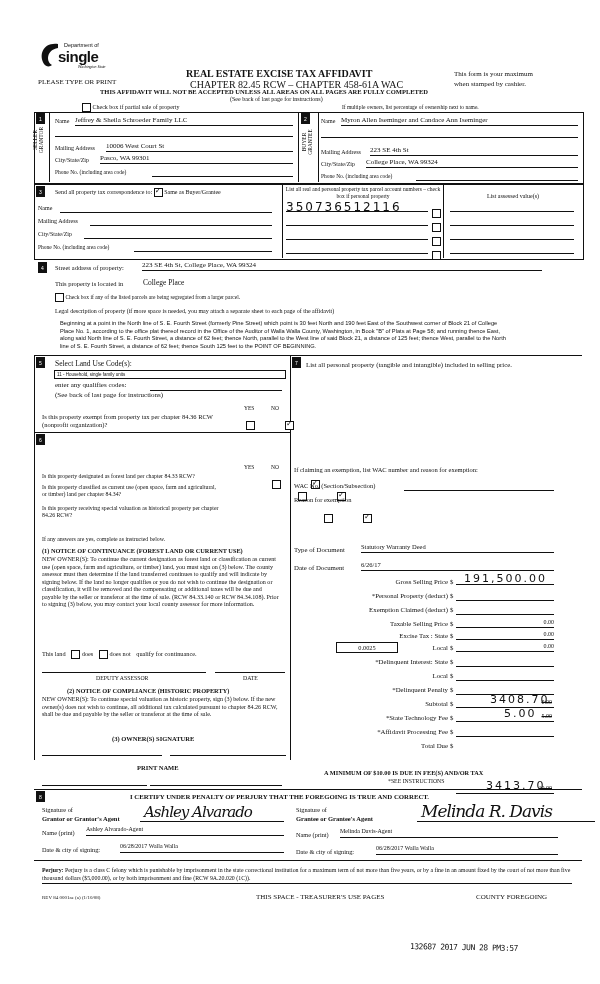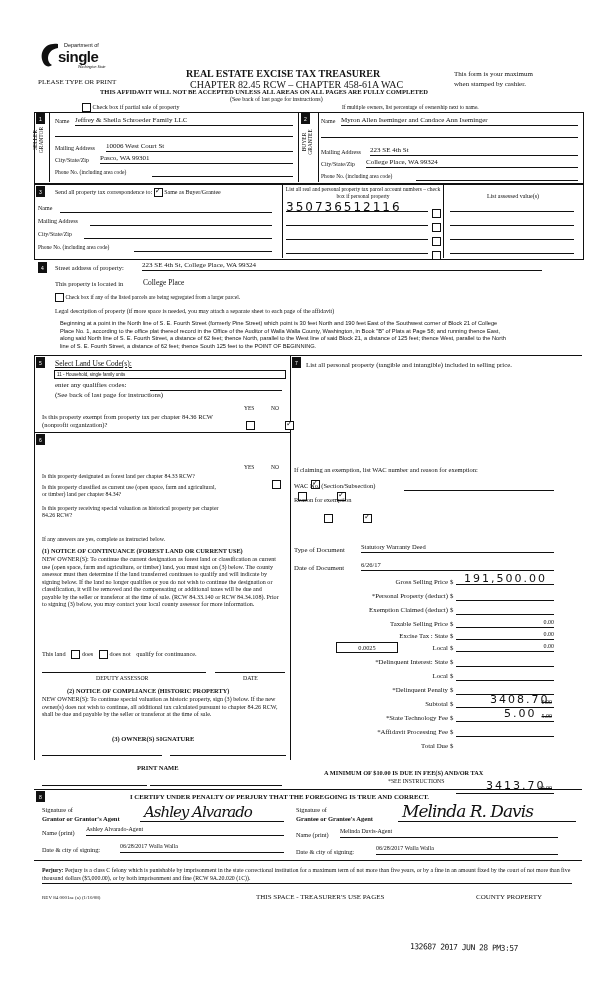--- a/index.html
+++ b/index.html
@@ -24,21 +24,21 @@
 
 <div class="abs" style="left:38px;top:38px;width:80px;height:32px;">
   <svg width="24" height="28" style="position:absolute;left:0;top:2px;">
     <path d="M20 4 C6 2 0 14 6 24 C8 27 12 27 14 25 C8 22 8 10 20 8 Z" fill="#111"></path>
   </svg>
   <span class="abs sans" style="left:26px;top:4px;font-size:5.5px;">Department of</span>
   <span class="abs sans" style="left:20px;top:10px;font-size:15px;font-weight:bold;letter-spacing:-0.5px;">single</span>
   <span class="abs sans" style="left:40px;top:27px;font-size:3.5px;font-style:italic;">Washington State</span>
 </div>
 <div class="abs lbl" style="left:38px;top:78px;font-size:7px;">PLEASE TYPE OR PRINT</div>
-<div class="abs" style="left:186px;top:68px;font-size:10px;font-weight:bold;">REAL ESTATE EXCISE TAX TREASURER</div>
+<div class="abs" style="left:186px;top:68px;font-size:10px;font-weight:bold;">REAL ESTATE EXCISE TAX AFFIDAVIT</div>
 <div class="abs" style="left:190px;top:79px;font-size:10px;">CHAPTER 82.45 RCW – CHAPTER 458-61A WAC</div>
 <div class="abs lbl" style="left:454px;top:70px;font-size:7px;">This form is your maximum</div>
 <div class="abs lbl" style="left:454px;top:80px;font-size:7px;">when stamped by cashier.</div>
 <div class="abs" style="left:100px;top:88px;font-size:6.5px;font-weight:bold;white-space:nowrap;">THIS AFFIDAVIT WILL NOT BE ACCEPTED UNLESS ALL AREAS ON ALL PAGES ARE FULLY COMPLETED</div>
 <div class="abs" style="left:230px;top:96px;font-size:6px;white-space:nowrap;">(See back of last page for instructions)</div>
 <div class="abs" style="left:82px;top:103px;font-size:6px;white-space:nowrap;">
   <span class="cb"></span>
   <span>Check box if partial sale of property</span>
 </div>
 <div class="abs" style="left:342px;top:104px;font-size:5.5px;white-space:nowrap;">If multiple owners, list percentage of ownership next to name.</div>
@@ -135,21 +135,21 @@
   <span>Check box if any of the listed parcels are being segregated from a larger parcel.</span>
 </div>
 <div class="abs lbl" style="left:55px;top:308px;font-size:6px;">Legal description of property (if more space is needed, you may attach a separate sheet to each page of the affidavit)</div>
 <div class="abs sans" style="left:60px;top:320px;width:450px;font-size:5.7px;line-height:7.5px;">Beginning at a point in the North line of S. E. Fourth Street (formerly Pine Street) which point is 30 feet North and 190 feet East of the Southwest corner of Block 21 of College Place No. 1, according to the office plat thereof record in the Office of the Auditor of Walla Walla County, Washington, in Book "B" of Plats at Page 58; and running thence East, along said North line of S. E. Fourth Street, a distance of 62 feet; thence North, parallel to the West line of said Block 21, a distance of 125 feet; thence West, parallel to the North line of S. E. Fourth Street, a distance of 62 feet; thence South 125 feet to the POINT OF BEGINNING.</div>
 
 
 <div class="abs" style="left:34px;top:355px;width:548px;height:1px;background:#111;"></div>
 <div class="abs" style="left:290px;top:355px;width:1px;height:405px;background:#111;"></div>
 <div class="abs" style="left:34px;top:355px;width:1px;height:405px;background:#111;"></div>
 <div class="abs num" style="left:36px;top:357px;">5</div>
-<div class="abs" style="left:55px;top:359px;font-size:7.5px;text-decoration:underline;">Select Land Use Code(s):</div>
+<div class="abs" style="left:55px;top:359px;font-size:7.5px;">Select Land Use Code(s):</div>
 <div class="abs box sans" style="left:54px;top:370px;width:228px;height:7px;font-size:4.5px;line-height:7px;padding-left:2px;">11 - Household, single family units</div>
 <div class="abs lbl" style="left:55px;top:381px;font-size:7px;">enter any qualifies codes:</div>
 <div class="abs line" style="left:150px;top:382px;width:132px;height:8px;"></div>
 <div class="abs lbl" style="left:55px;top:391px;font-size:7px;">(See back of last page for instructions)</div>
 <div class="abs lbl" style="left:244px;top:405px;font-size:5.5px;">YES</div>
 <div class="abs lbl" style="left:271px;top:405px;font-size:5.5px;">NO</div>
 <div class="abs" style="left:42px;top:413px;width:190px;font-size:6.5px;line-height:7.5px;">Is this property exempt from property tax per chapter 84.36 RCW (nonprofit organization)?</div>
 <span class="abs cb" style="left:246px;top:415px;"></span>
 <span class="abs cb checked" style="left:272px;top:415px;"></span>
 
@@ -284,33 +284,33 @@
 <div class="abs line" style="left:140px;top:805px;width:144px;height:16px;">
   <span class="abs" style="left:4px;top:-2px;font-family:'DejaVu Serif',serif;font-style:italic;font-size:15px;letter-spacing:-1px;white-space:nowrap;">Ashley Alvarado</span>
 </div>
 <div class="abs lbl" style="left:42px;top:829px;font-size:6.3px;">Name (print)</div>
 <div class="abs line val" style="left:86px;top:826px;width:198px;height:9px;font-size:6px;">Ashley Alvarado-Agent</div>
 <div class="abs lbl" style="left:42px;top:846px;font-size:6.3px;">Date &amp; city of signing:</div>
 <div class="abs line val" style="left:120px;top:843px;width:164px;height:9px;font-size:6px;">06/28/2017  Walla Walla</div>
 
 <div class="abs lbl" style="left:296px;top:806px;font-size:6.3px;">Signature of</div>
 <div class="abs lbl" style="left:296px;top:815px;font-size:6.5px;font-weight:bold;">Grantee or Grantee's Agent</div>
-<div class="abs line" style="left:398px;top:805px;width:178px;height:16px;">
+<div class="abs line" style="left:417px;top:805px;width:178px;height:16px;">
   <span class="abs" style="left:4px;top:-4px;font-family:'DejaVu Serif',serif;font-style:italic;font-size:17px;letter-spacing:-1px;white-space:nowrap;">Melinda R. Davis</span>
 </div>
 <div class="abs lbl" style="left:296px;top:831px;font-size:6.3px;">Name (print)</div>
 <div class="abs line val" style="left:340px;top:828px;width:218px;height:9px;font-size:6px;">Melinda Davis-Agent</div>
 <div class="abs lbl" style="left:296px;top:848px;font-size:6.3px;">Date &amp; city of signing:</div>
 <div class="abs line val" style="left:376px;top:845px;width:182px;height:9px;font-size:6px;">06/28/2017  Walla Walla</div>
 
 
 <div class="abs" style="left:34px;top:860px;width:548px;height:1px;background:#111;"></div>
 <div class="abs" style="left:42px;top:866px;width:530px;font-size:5.9px;line-height:8px;border-bottom:1px solid #111;padding-bottom:1px;">
   <b>Perjury:</b>
   <span>Perjury is a class C felony which is punishable by imprisonment in the state correctional institution for a maximum term of not more than five years, or by a fine in an amount fixed by the court of not more than five thousand dollars ($5,000.00), or by both imprisonment and fine (RCW 9A.20.020 (1C)).</span>
 </div>
 <div class="abs" style="left:42px;top:895px;font-size:5px;white-space:nowrap;">REV 84 0001ae (a) (1/10/08)</div>
 <div class="abs" style="left:256px;top:893px;font-size:7px;white-space:nowrap;">THIS SPACE - TREASURER'S USE PAGES</div>
-<div class="abs" style="left:476px;top:893px;font-size:7px;white-space:nowrap;">COUNTY PROPERTY</div>
+<div class="abs" style="left:476px;top:893px;font-size:7px;white-space:nowrap;">COUNTY FOREGOING</div>
 <div class="abs" style="left:410px;top:943px;font-family:'DejaVu Sans Mono',monospace;font-size:8px;letter-spacing:-0.5px;white-space:nowrap;transform:rotate(1deg);">132687 2017 JUN 28 PM3:57</div>
 
 
 
 
 </body></html>

